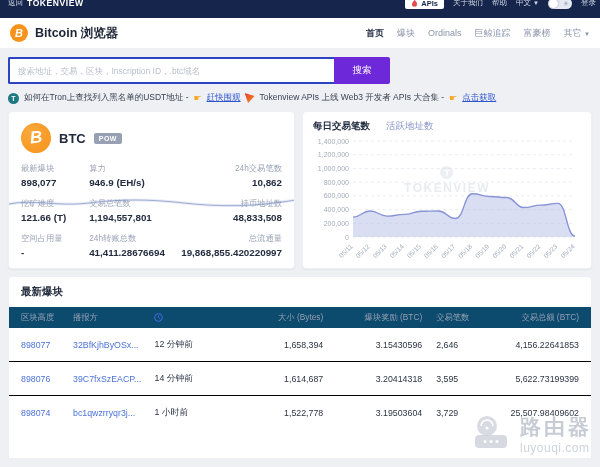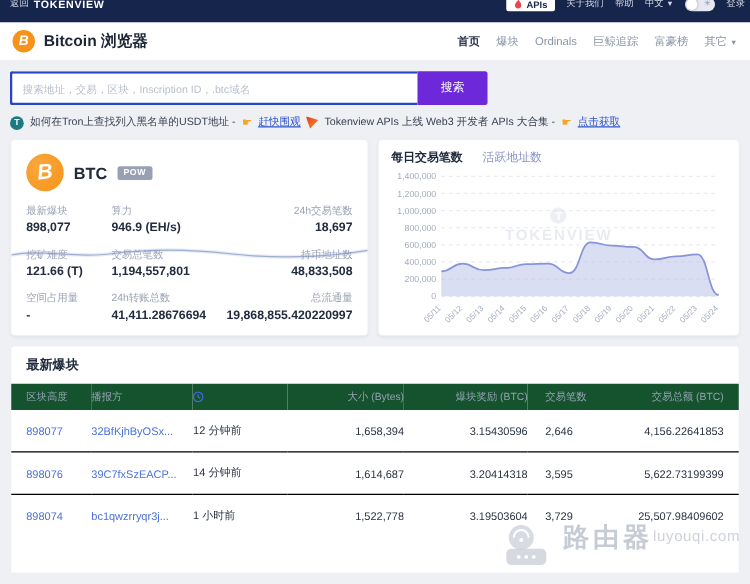--- a/index.html
+++ b/index.html
@@ -56,30 +56,30 @@
   .chart-tab{cursor:pointer;color:#8892c9}
   .chart-tab.active{color:#202a3e;font-weight:bold}
   .chart-svg{width:100%;height:128px;display:block;margin-top:2px}
   .chart-wm{position:absolute;left:50%;top:54px;transform:translateX(-50%);display:flex;flex-direction:column;align-items:center;gap:2px;opacity:.55;pointer-events:none}
   .t-circle{width:13px;height:13px;border-radius:50%;background:#dfe3ea;color:#fff;font-size:9px;font-weight:bold;display:flex;align-items:center;justify-content:center}
   .t-text{font-size:12px;font-weight:bold;color:#d6dbe3;letter-spacing:1.5px}
   
   .blocks{margin-top:7px;background:#fff;border-radius:4px 4px 0 0;border:1px solid #eceff4;border-bottom:none;padding-top:8px;min-height:182px}
   .blocks-title{font-size:10.5px;font-weight:bold;color:#222b3d;padding:0 12px 8px}
   table{width:100%;border-collapse:collapse;font-size:8.8px;table-layout:fixed}
-  thead th{background:#14532d;color:#95a0b2;font-weight:normal;font-size:8.3px;padding:5px 0;white-space:nowrap}
+  thead th{background:#0c4a6e;color:#95a0b2;font-weight:normal;font-size:8.3px;padding:5px 0;white-space:nowrap}
   td{padding:10.5px 0;color:#2b3444;white-space:nowrap;overflow:hidden}
   tbody tr+tr td{border-top:1px solid #000000}
   .l{text-align:left}.r{text-align:right}
   .pad-l{padding-left:12px}.pad-r{padding-right:12px}
   .blk-link{color:#4a72d8;cursor:pointer}
   .clock-svg{vertical-align:-1px}
   
   .site-wm{position:absolute;right:8px;bottom:12px;display:flex;align-items:flex-start;gap:7px;pointer-events:none;z-index:5}
-  .wm-texts{display:flex;flex-direction:row}
+  .wm-texts{display:flex;flex-direction:column}
   .wm-big{font-size:21px;font-weight:bold;color:rgba(188,194,205,.85);letter-spacing:3px;line-height:1.1;text-shadow:0 0 3px rgba(255,255,255,.8)}
   .wm-domain{font-size:12px;color:rgba(203,208,217,.95);margin-top:3px;letter-spacing:.5px}
 </style>
 </head>
 <body>
 
 <div class="topbar">
   <div class="topbar-left">
     <span>返回</span>
     <span class="brand">TOKENVIEW</span>
@@ -151,21 +151,21 @@
         <div class="stat">
             <div class="label">最新爆块</div>
             <div class="value">898,077</div>
           </div>
         <div class="stat">
             <div class="label">算力</div>
             <div class="value">946.9 (EH/s)</div>
           </div>
         <div class="stat right">
             <div class="label">24h交易笔数</div>
-            <div class="value">18,697</div>
+            <div class="value">10,862</div>
           </div>
         <div class="stat">
             <div class="label">挖矿难度</div>
             <div class="value">121.66 (T)</div>
           </div>
         <div class="stat">
             <div class="label">交易总笔数</div>
             <div class="value">1,194,557,801</div>
           </div>
         <div class="stat right">

